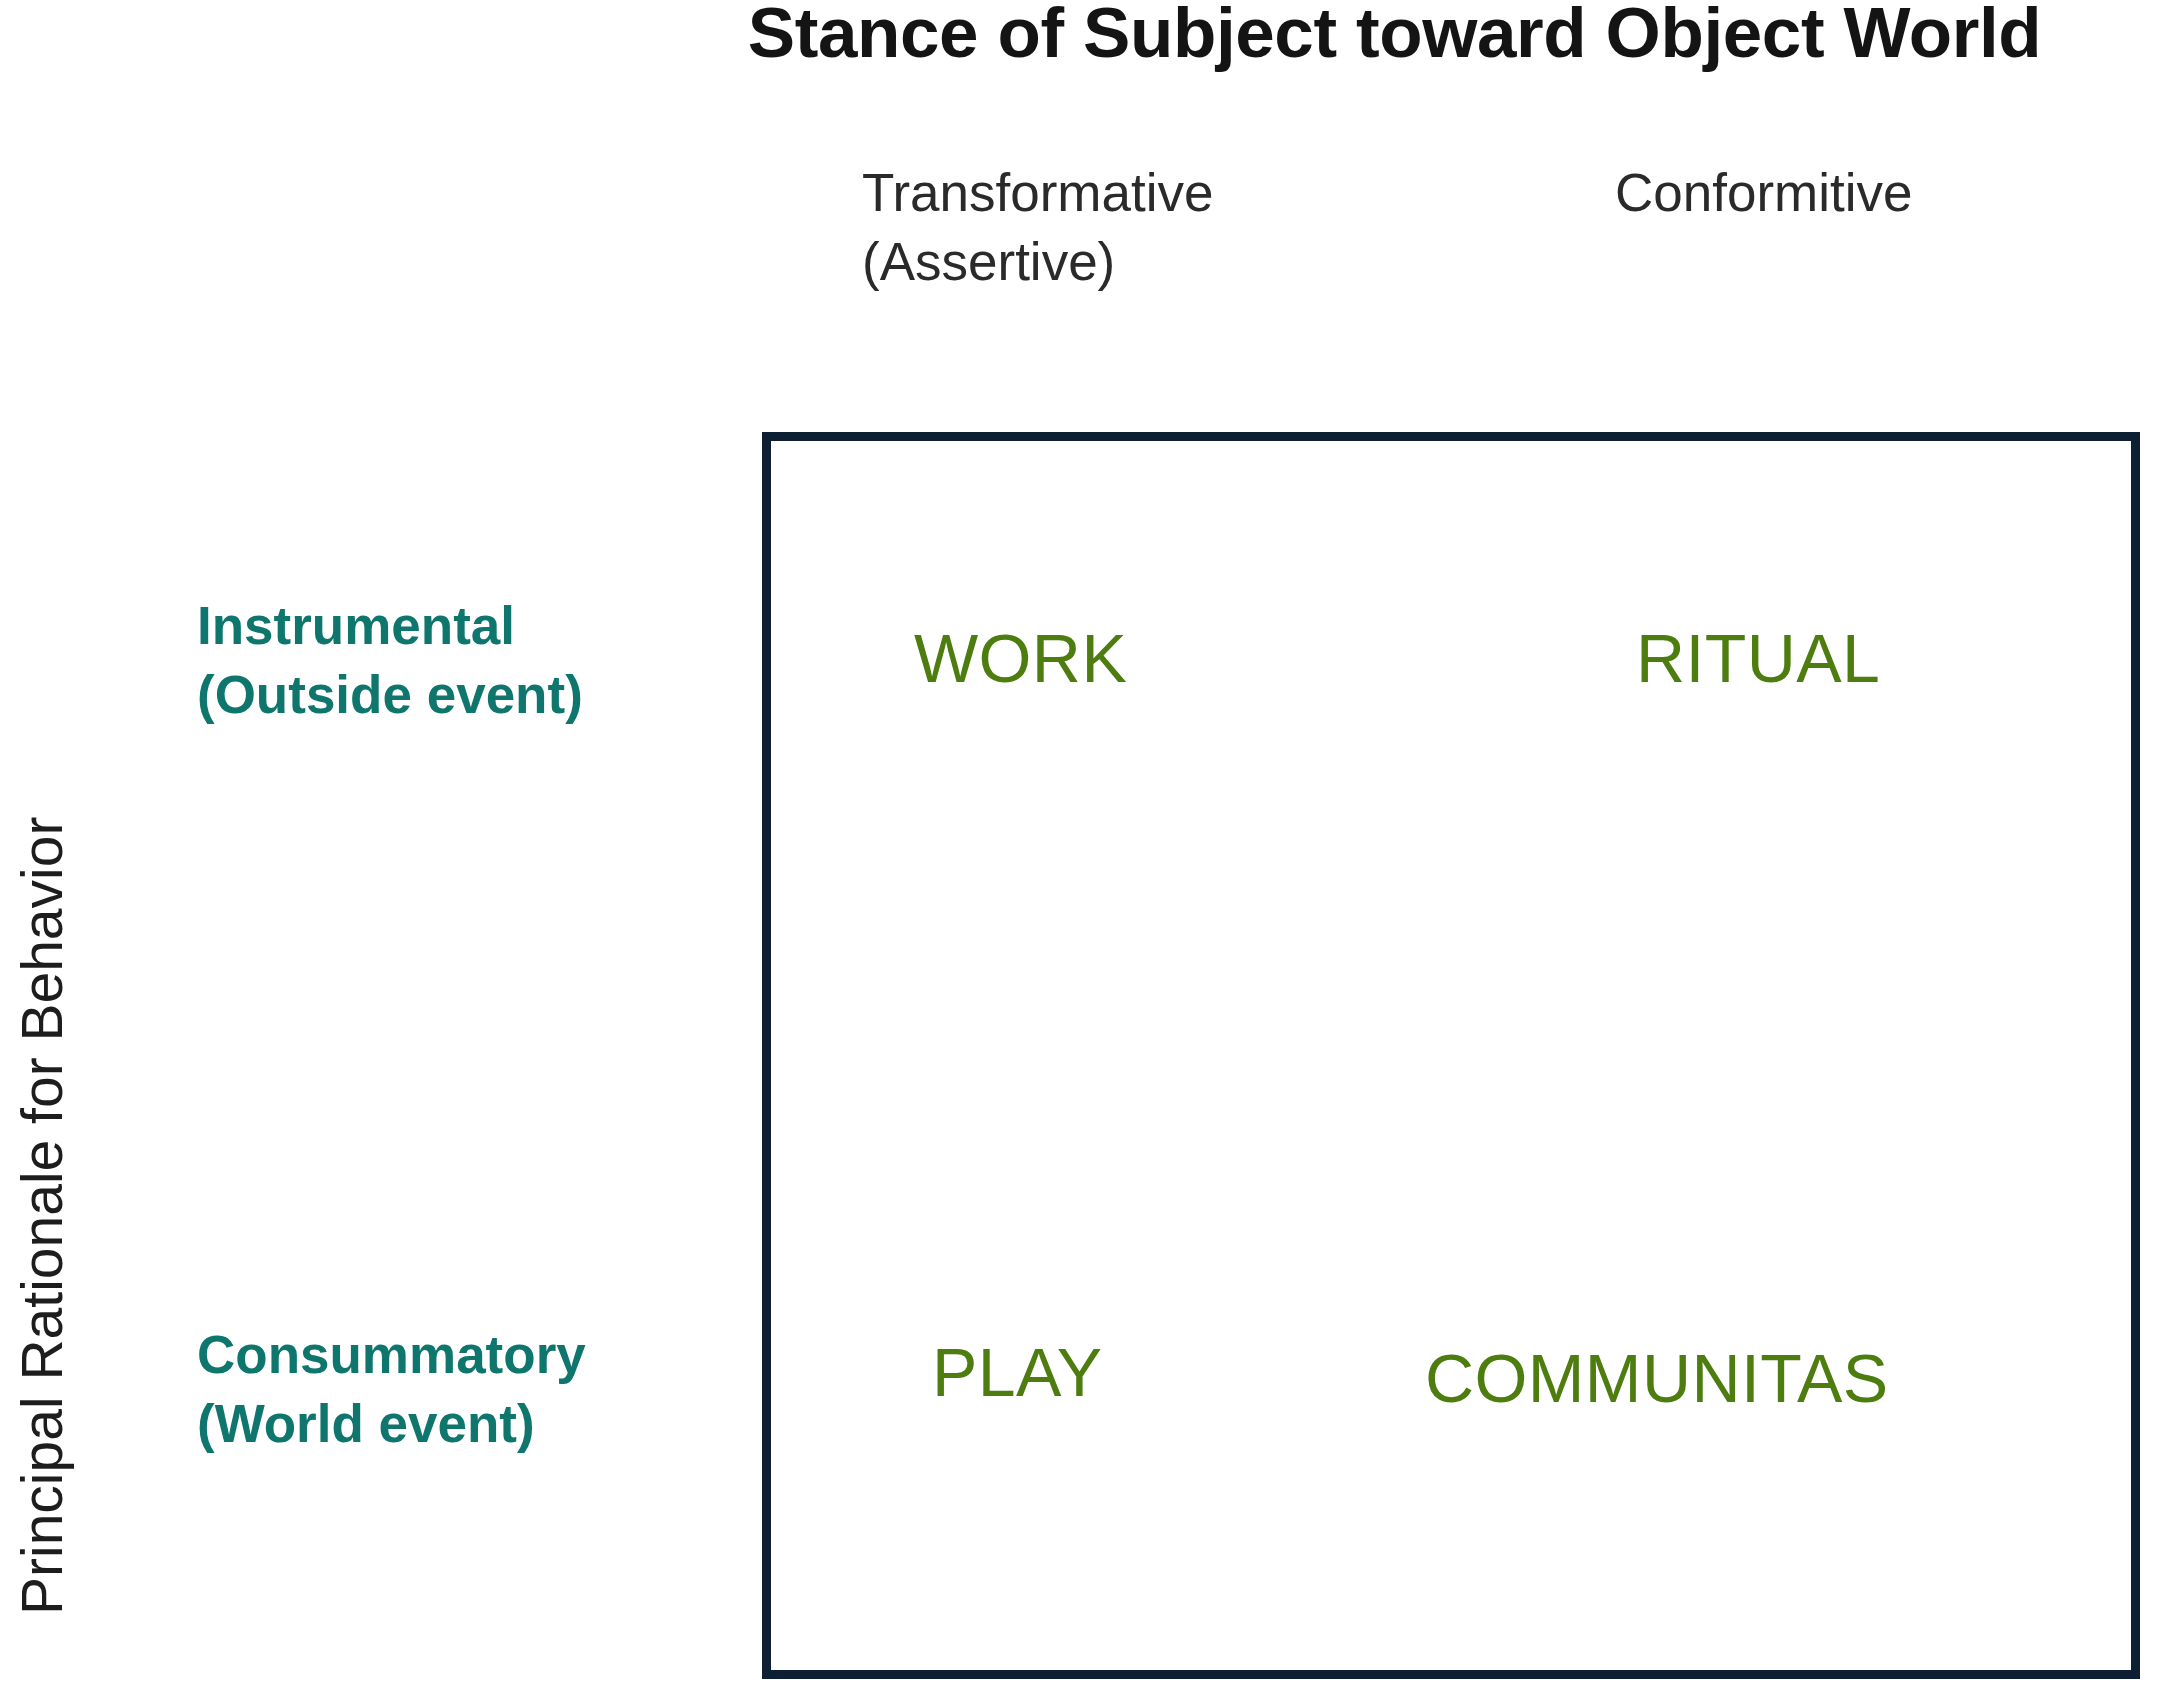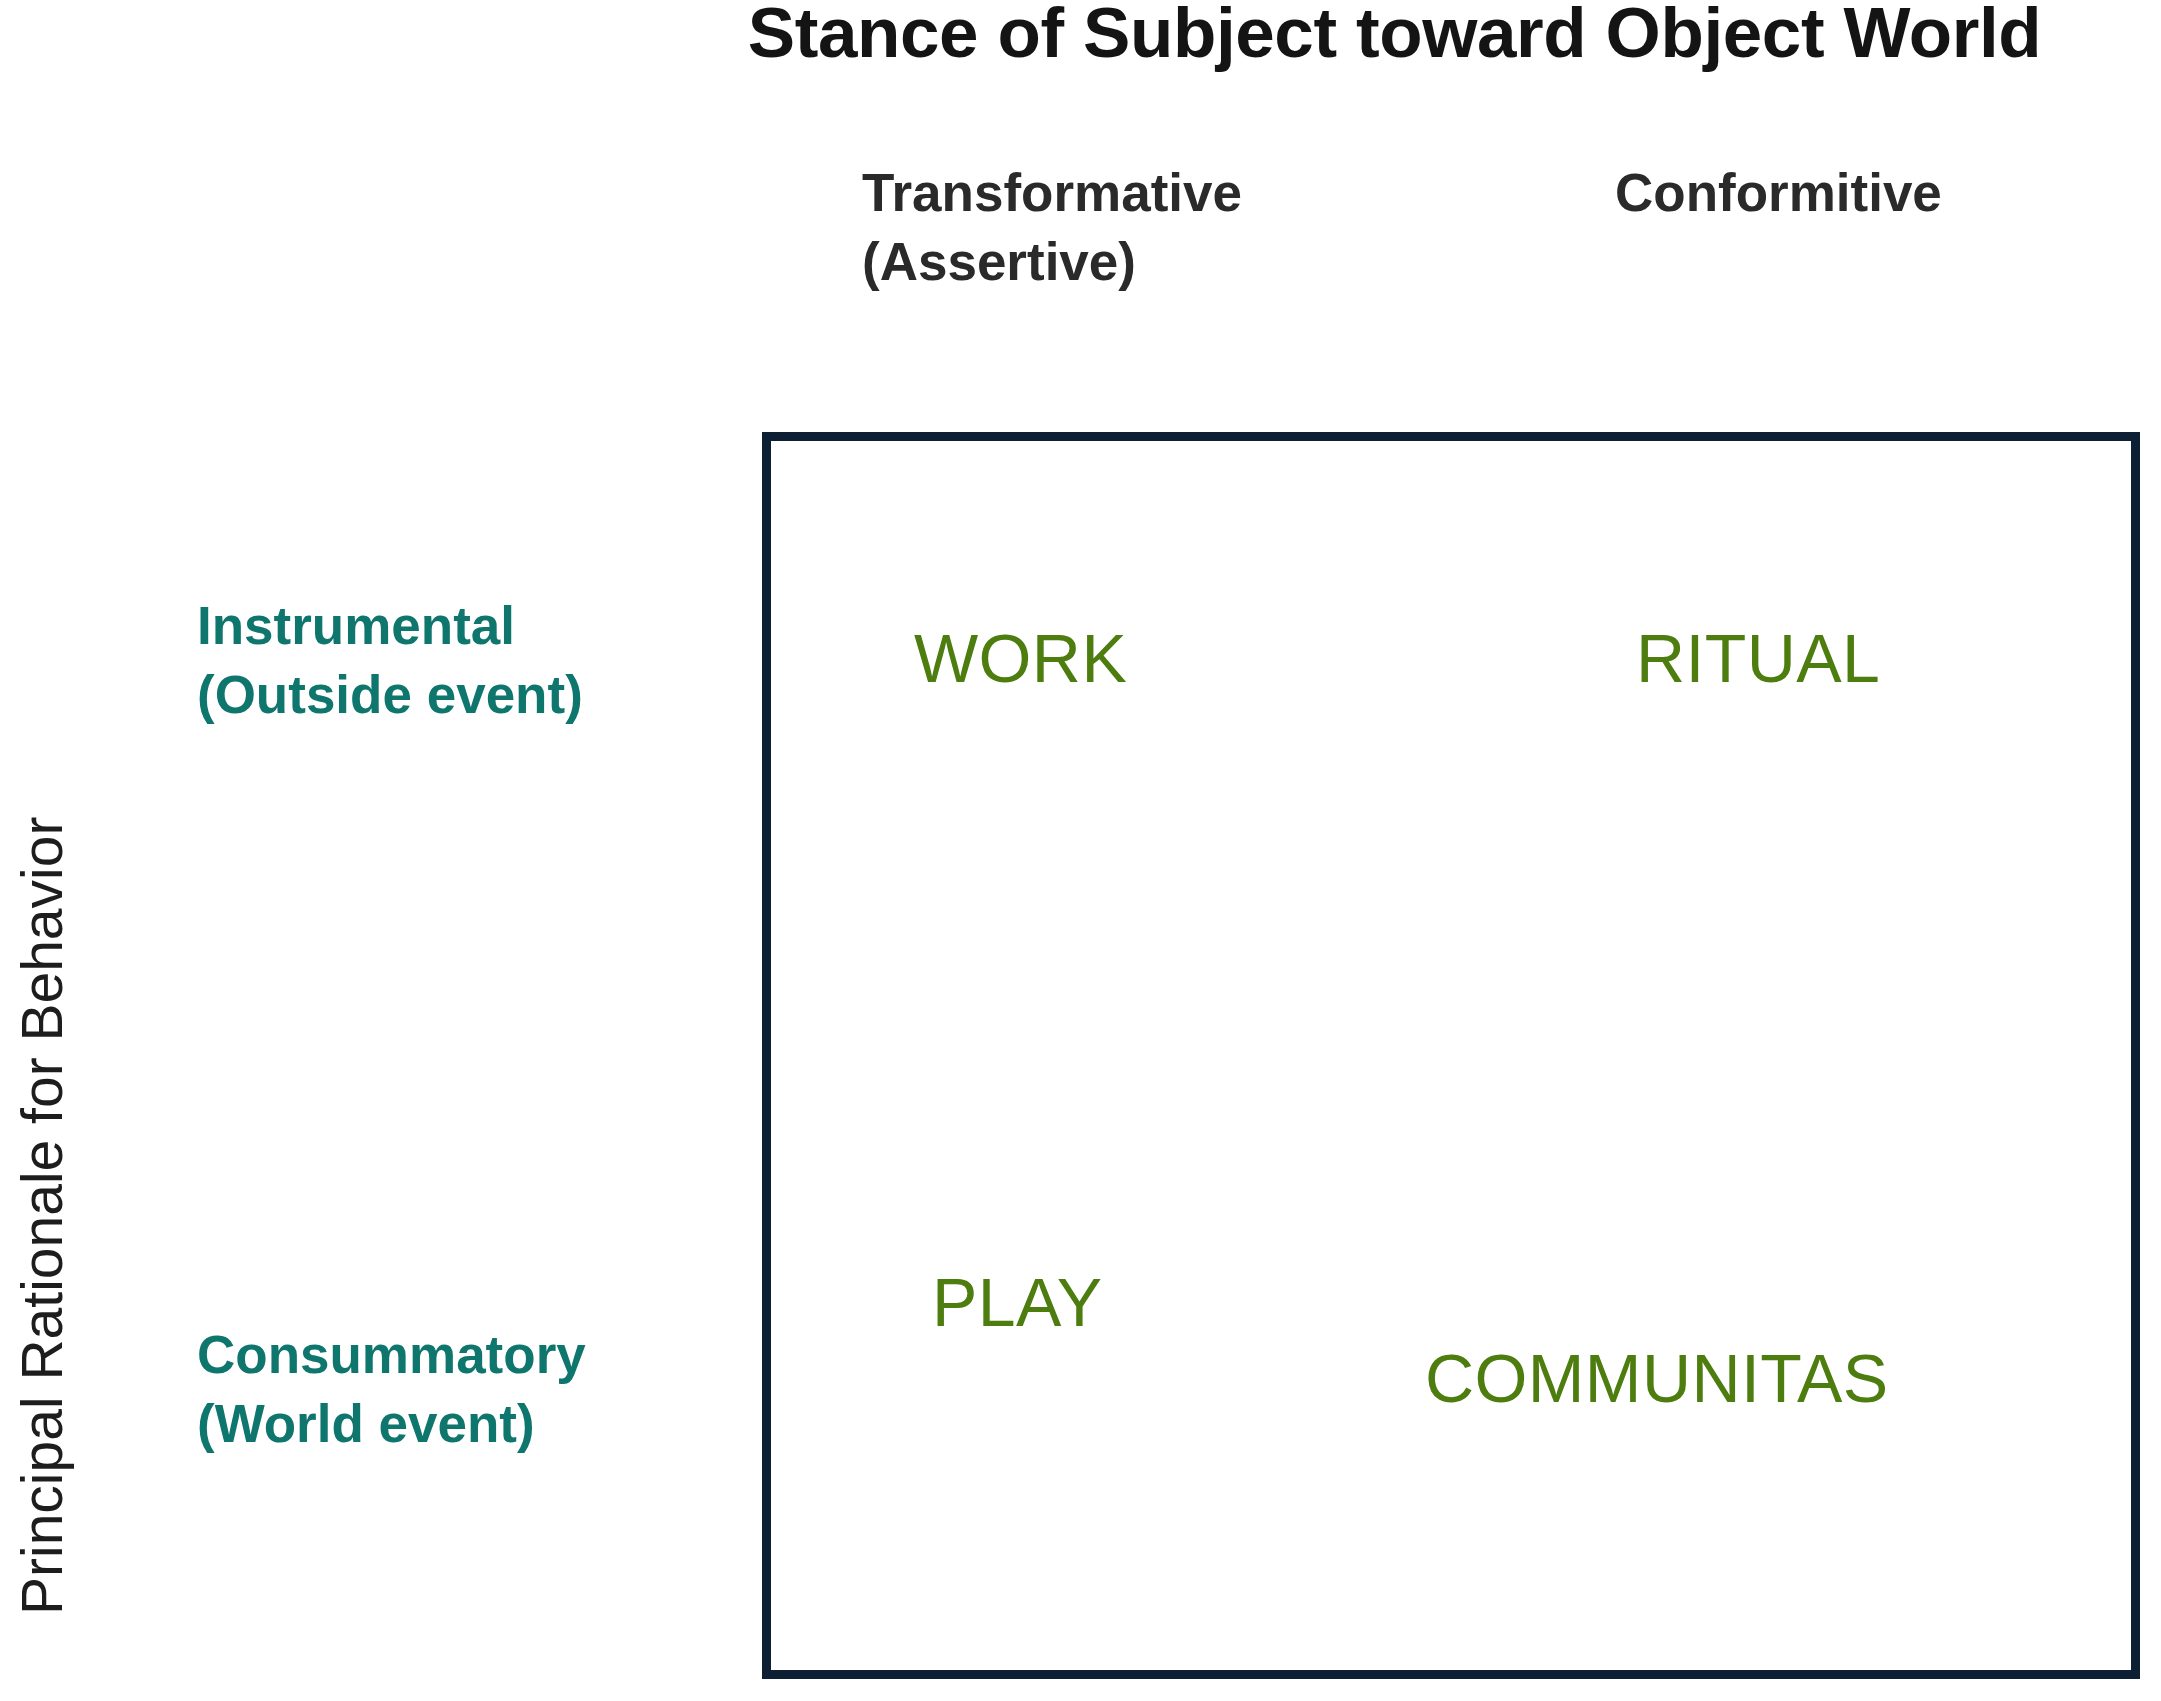--- a/index.html
+++ b/index.html
@@ -30,21 +30,21 @@
     letter-spacing: -0.4px;
     white-space: nowrap;
     color: #141414;
   }
 
   
   .col-header {
     position: absolute;
     top: 159px;
     font-size: 53px;
-    font-weight: 700;
+    font-weight: 400;
     line-height: 1.30;
     color: #2a2a2a;
     white-space: nowrap;
   }
   #col-header-transformative { left: 862px; }
   #col-header-conformitive  { left: 1615px; }
   .col-header .line2 { display: block; }
 
   
   #axis-label-vertical {
@@ -95,21 +95,21 @@
     font-size: 68px;
     font-weight: 400;
     line-height: 1;
     color: #4d7c0f;
     white-space: nowrap;
     letter-spacing: 0.4px;
     text-align: right;
   }
   #quadrant-work       { left: 914px; top: 624px; }
   #quadrant-ritual     { left: 1636px; top: 624px; }
-  #quadrant-play       { left: 932px; top: 1268px; }
+  #quadrant-play       { left: 932px; top: 1338px; }
   #quadrant-communitas { left: 1425px; top: 1344px; }
 </style>
 </head>
 <body>
 
 <div id="matrix-title">Stance of Subject toward Object World</div>
 
 <div class="col-header" id="col-header-transformative">
   <span class="line1">Transformative</span>
   <span class="line2">(Assertive)</span>

